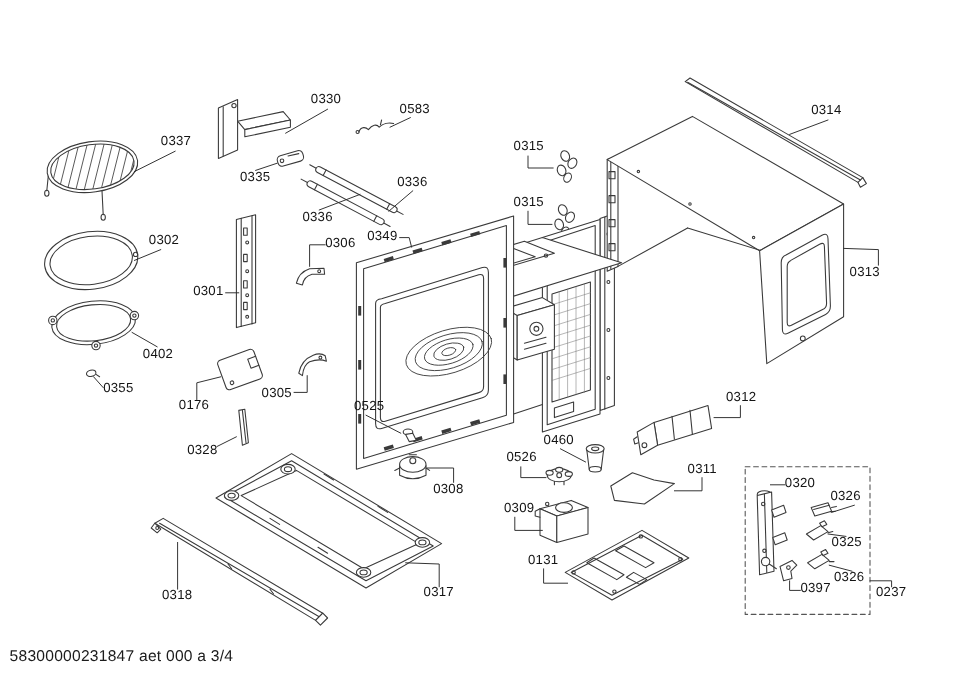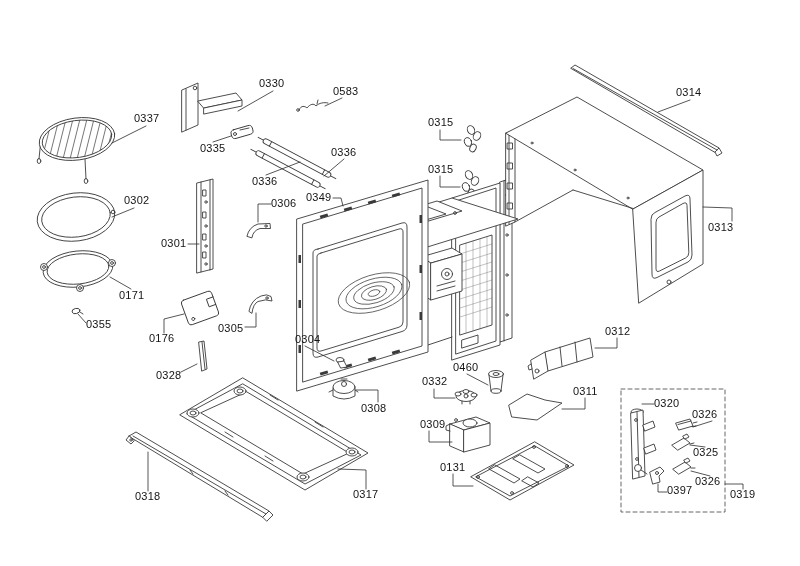--- a/index.html
+++ b/index.html
@@ -440,36 +440,37 @@
 <div class="callout" style="left:331px;top:147px">0336</div>
 <div class="callout" style="left:252px;top:176px">0336</div>
 <div class="callout" style="left:428px;top:117px">0315</div>
 <div class="callout" style="left:428px;top:164px">0315</div>
 <div class="callout" style="left:676px;top:87px">0314</div>
 <div class="callout" style="left:708px;top:222px">0313</div>
 <div class="callout" style="left:124px;top:195px">0302</div>
 <div class="callout" style="left:161px;top:238px">0301</div>
 <div class="callout" style="left:271px;top:198px">0306</div>
 <div class="callout" style="left:306px;top:192px">0349</div>
-<div class="callout" style="left:119px;top:290px">0171</div>
+<div class="callout" style="left:119px;top:290px">0402</div>
 <div class="callout" style="left:86px;top:319px">0355</div>
 <div class="callout" style="left:149px;top:333px">0176</div>
 <div class="callout" style="left:218px;top:323px">0305</div>
 <div class="callout" style="left:156px;top:370px">0328</div>
-<div class="callout" style="left:295px;top:334px">0304</div>
+<div class="callout" style="left:295px;top:334px">0525</div>
 <div class="callout" style="left:361px;top:403px">0308</div>
-<div class="callout" style="left:422px;top:376px">0332</div>
+<div class="callout" style="left:422px;top:376px">0526</div>
 <div class="callout" style="left:453px;top:362px">0460</div>
 <div class="callout" style="left:420px;top:419px">0309</div>
 <div class="callout" style="left:605px;top:326px">0312</div>
 <div class="callout" style="left:573px;top:386px">0311</div>
 <div class="callout" style="left:440px;top:462px">0131</div>
 <div class="callout" style="left:353px;top:489px">0317</div>
 <div class="callout" style="left:135px;top:491px">0318</div>
 <div class="callout" style="left:654px;top:398px">0320</div>
 <div class="callout" style="left:692px;top:409px">0326</div>
 <div class="callout" style="left:693px;top:447px">0325</div>
 <div class="callout" style="left:695px;top:476px">0326</div>
 <div class="callout" style="left:667px;top:485px">0397</div>
-<div class="callout" style="left:730px;top:489px">0319</div>
-
+<div class="callout" style="left:730px;top:489px">0237</div>
+
+<div class="footer">58300000231847 aet 000 a 3/4</div>
 
 </div>
 
 </body></html>

